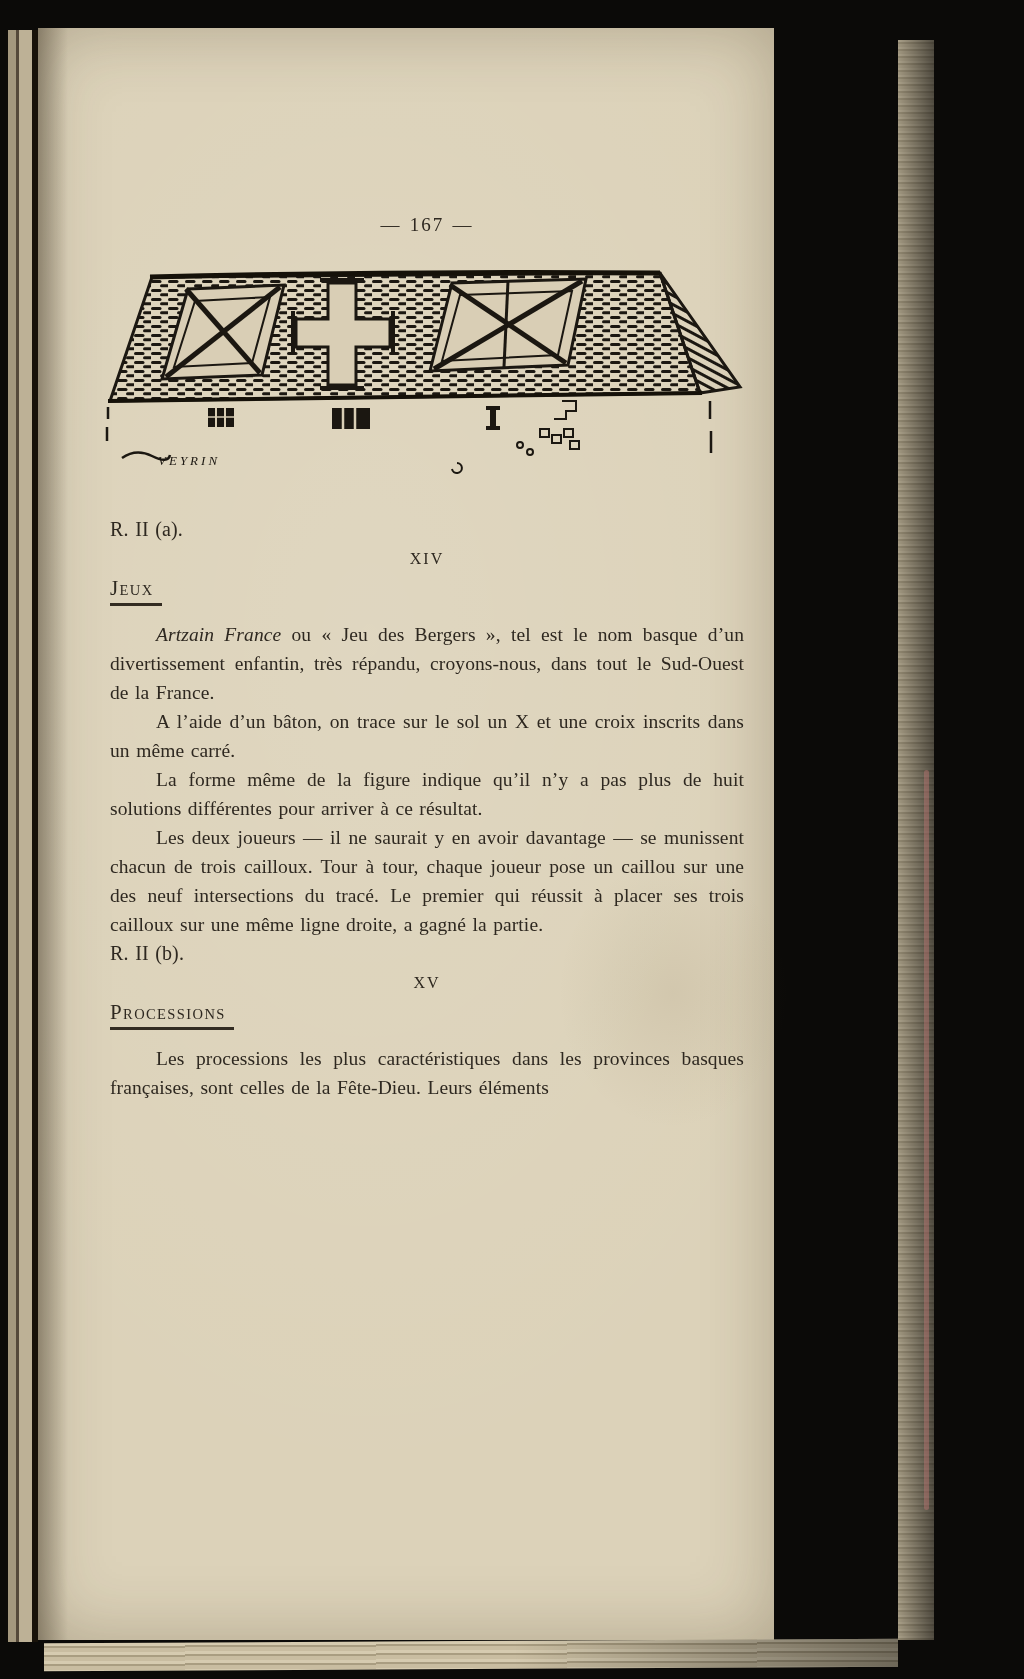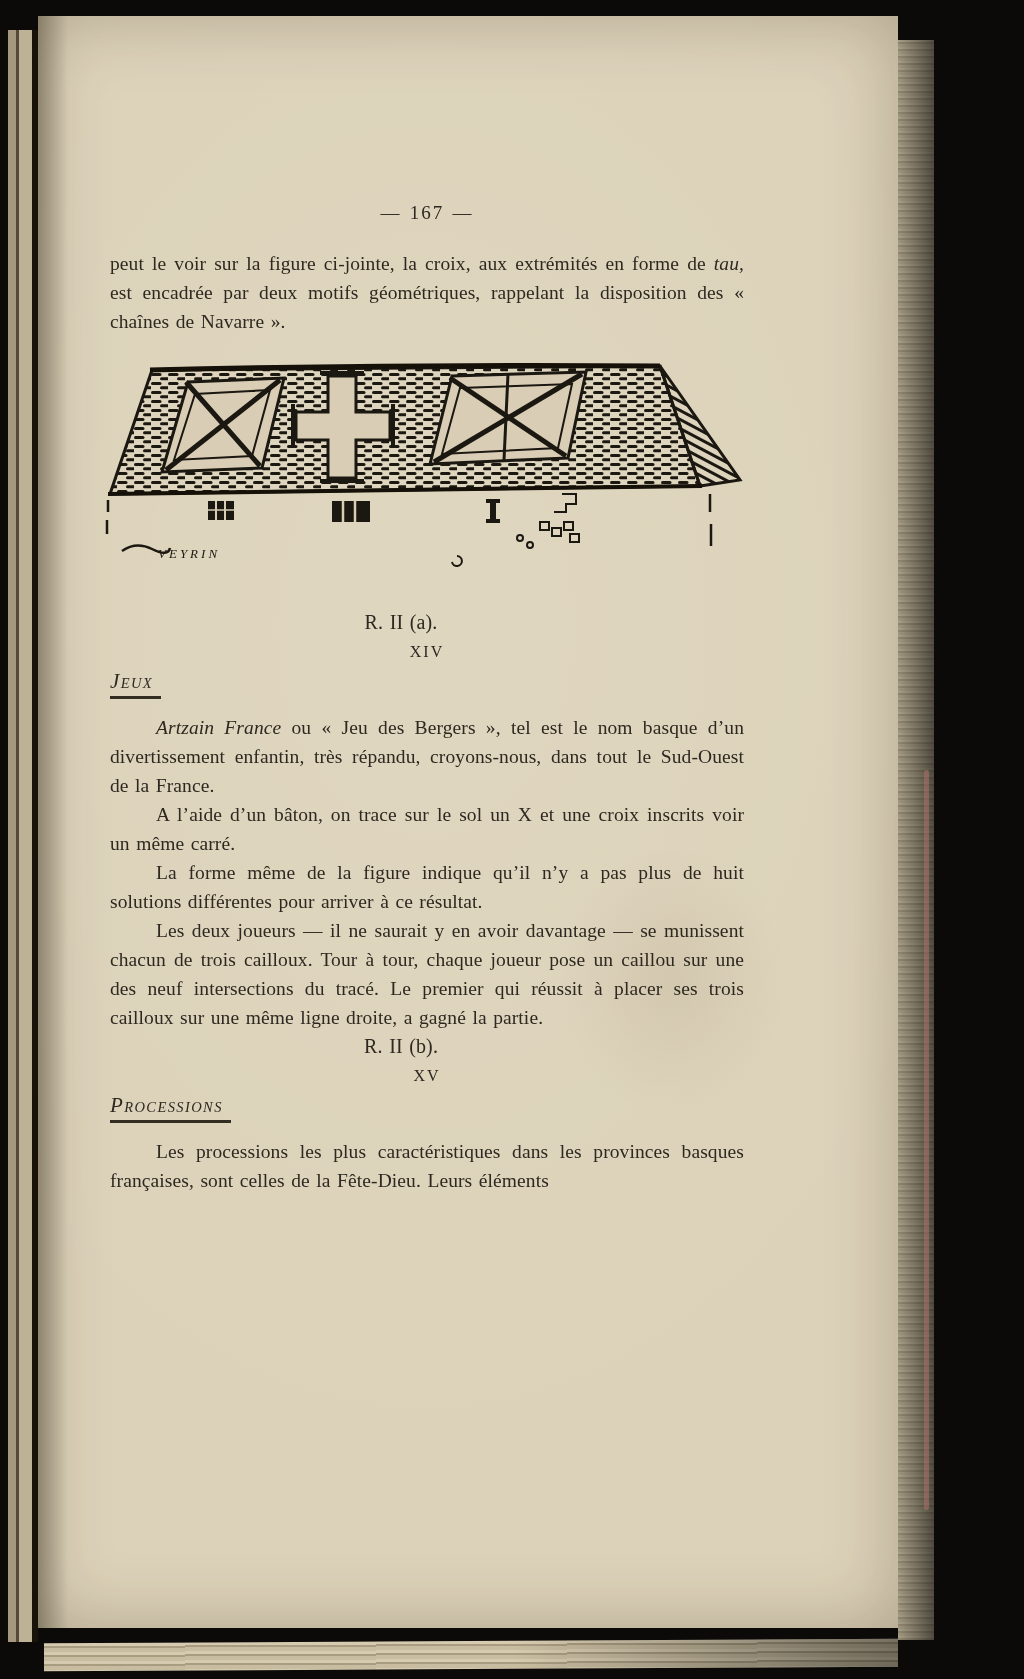--- a/index.html
+++ b/index.html
@@ -3,21 +3,21 @@
 <meta charset="utf-8">
 <style>
   html,body { margin:0; padding:0; }
   body {
     width:1024px; height:1679px;
     background:#0b0a08;
     position:relative; overflow:hidden;
     font-family:"Liberation Serif", serif;
   }
   .page {
-    position:absolute; left:38px; top:16px; width:860px; height:1612px;
+    position:absolute; left:38px; top:28px; width:736px; height:1612px;
     background:
       radial-gradient(120% 90% at 45% 38%, rgba(255,255,255,0.10), rgba(0,0,0,0) 60%),
       radial-gradient(140% 120% at 50% 50%, #dcd2b9 55%, #cfc3a7 85%, #bfb293 100%);
     background-color:#d8cdb4;
     box-shadow: inset 0 0 70px rgba(60,45,20,.28);
   }
   .gutter-shadow {
     position:absolute; left:0; top:0; bottom:0; width:30px;
     background:linear-gradient(90deg, rgba(40,30,15,.35), rgba(40,30,15,0));
   }
@@ -52,45 +52,44 @@
   .content {
     position:absolute; left:72px; top:182px; width:634px;
     color:#2e2820; font-size:19.5px; line-height:29px;
     text-align:justify; letter-spacing:.1px; word-spacing:1.5px;
   }
   .folio { text-align:center; font-size:19px; letter-spacing:2px; margin:0 0 22px 0; }
   p.para { margin:0; text-indent:46px; }
   p.para.noindent { text-indent:0; }
   .it { font-style:italic; }
   .figure { margin:18px 0 8px -10px; width:645px; }
-  .ref { text-align:center; padding-right:52px; font-size:20px; margin:0; }
+  .ref { text-align:left; padding-right:52px; font-size:20px; margin:0; }
   .numeral { text-align:center; font-size:16px; letter-spacing:2px; margin:0; }
   .sc-title {
     font-size:14.5px; letter-spacing:1.4px; text-transform:uppercase;
     border-bottom:3px solid #332c22; width:fit-content;
     padding:0 8px 2px 0; margin:4px 0 14px 0; line-height:22px;
-    text-align:left; text-indent:0;font-style:italic;
+    text-align:left; text-indent:0;
   }
   .sc-title::first-letter { font-size:21px; }
   .first-after-title { margin-top:6px; }
 </style>
 </head>
 <body>
 
 <div class="spine"></div>
 
 <div class="page">
   <div class="gutter-shadow"></div>
   <div class="stain"></div>
 
   <div class="content">
 
     <div class="folio">— 167 —</div>
 
-    <p class="para noindent"><span>peut le voir sur la figure ci-jointe, la croix, aux extrémités en forme de </span><span class="it">tau,</span><span> est encadrée par deux motifs géométriques, rappelant la disposition des « chaînes de Navarre ».</span></p>
 
     <div class="figure">
       <svg width="645" height="238" viewBox="0 0 645 238">
         <defs>
           <pattern id="tiles" width="17" height="9" patternUnits="userSpaceOnUse">
             <rect x="0" y="1" width="10.5" height="3" rx="1.5" fill="#1b1711"></rect>
             <rect x="9" y="5.3" width="10.5" height="3" rx="1.5" fill="#1b1711"></rect>
           </pattern>
           <pattern id="hatch" width="8" height="8" patternUnits="userSpaceOnUse" patternTransform="rotate(28)">
             <rect x="0" y="0" width="8" height="3" fill="#1b1711"></rect>
@@ -170,21 +169,21 @@
     </div>
 
 
     <p class="ref">R. II (a).</p>
 
     <div class="numeral">XIV</div>
     <div class="sc-title">Jeux</div>
 
     <p class="para first-after-title"><span class="it">Artzain France</span><span> ou « Jeu des Bergers », tel est le nom basque d’un divertissement enfantin, très répandu, croyons-nous, dans tout le Sud-Ouest de la France.</span></p>
 
-    <p class="para">A l’aide d’un bâton, on trace sur le sol un X et une croix inscrits voir un même carré.</p>
+    <p class="para">A l’aide d’un bâton, on trace sur le sol un X et une croix inscrits dans un même carré.</p>
     <p class="para">La forme même de la figure indique qu’il n’y a pas plus de huit solutions différentes pour arriver à ce résultat.</p>
     <p class="para">Les deux joueurs — il ne saurait y en avoir davantage — se munissent chacun de trois cailloux. Tour à tour, chaque joueur pose un caillou sur une des neuf intersections du tracé. Le premier qui réussit à placer ses trois cailloux sur une même ligne droite, a gagné la partie.</p>
 
     <p class="ref">R. II (b).</p>
 
     <div class="numeral">XV</div>
     <div class="sc-title">Processions</div>
 
     <p class="para first-after-title">Les processions les plus caractéristiques dans les provinces basques françaises, sont celles de la Fête-Dieu. Leurs éléments</p>
 

